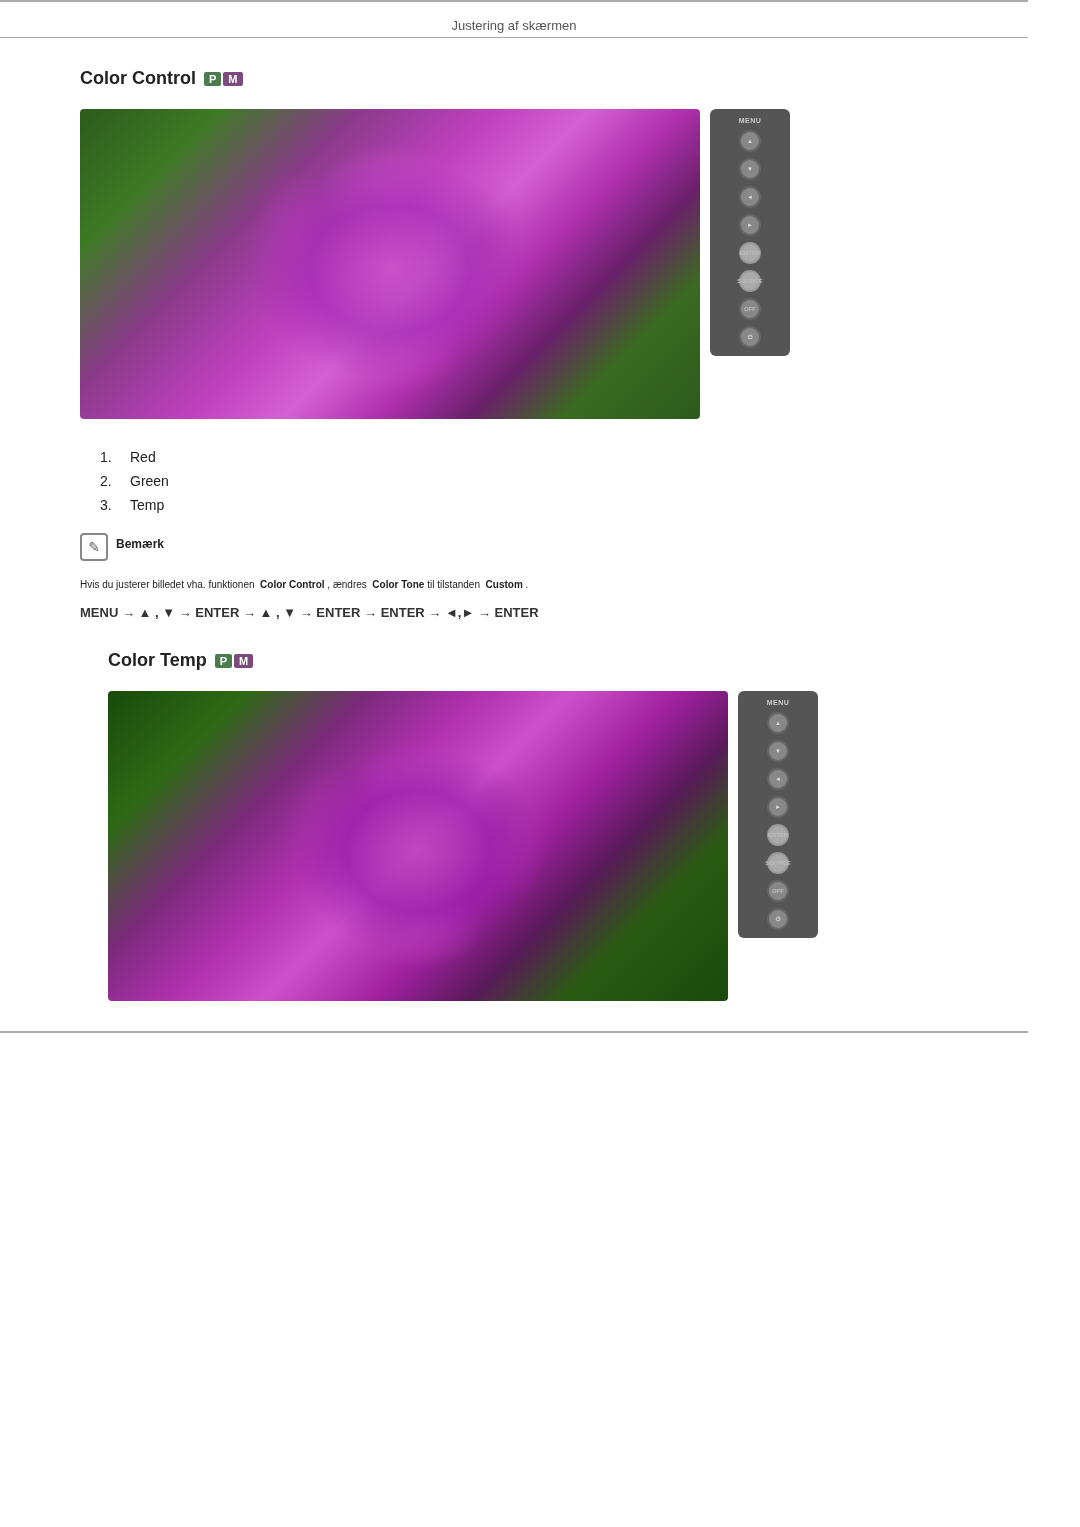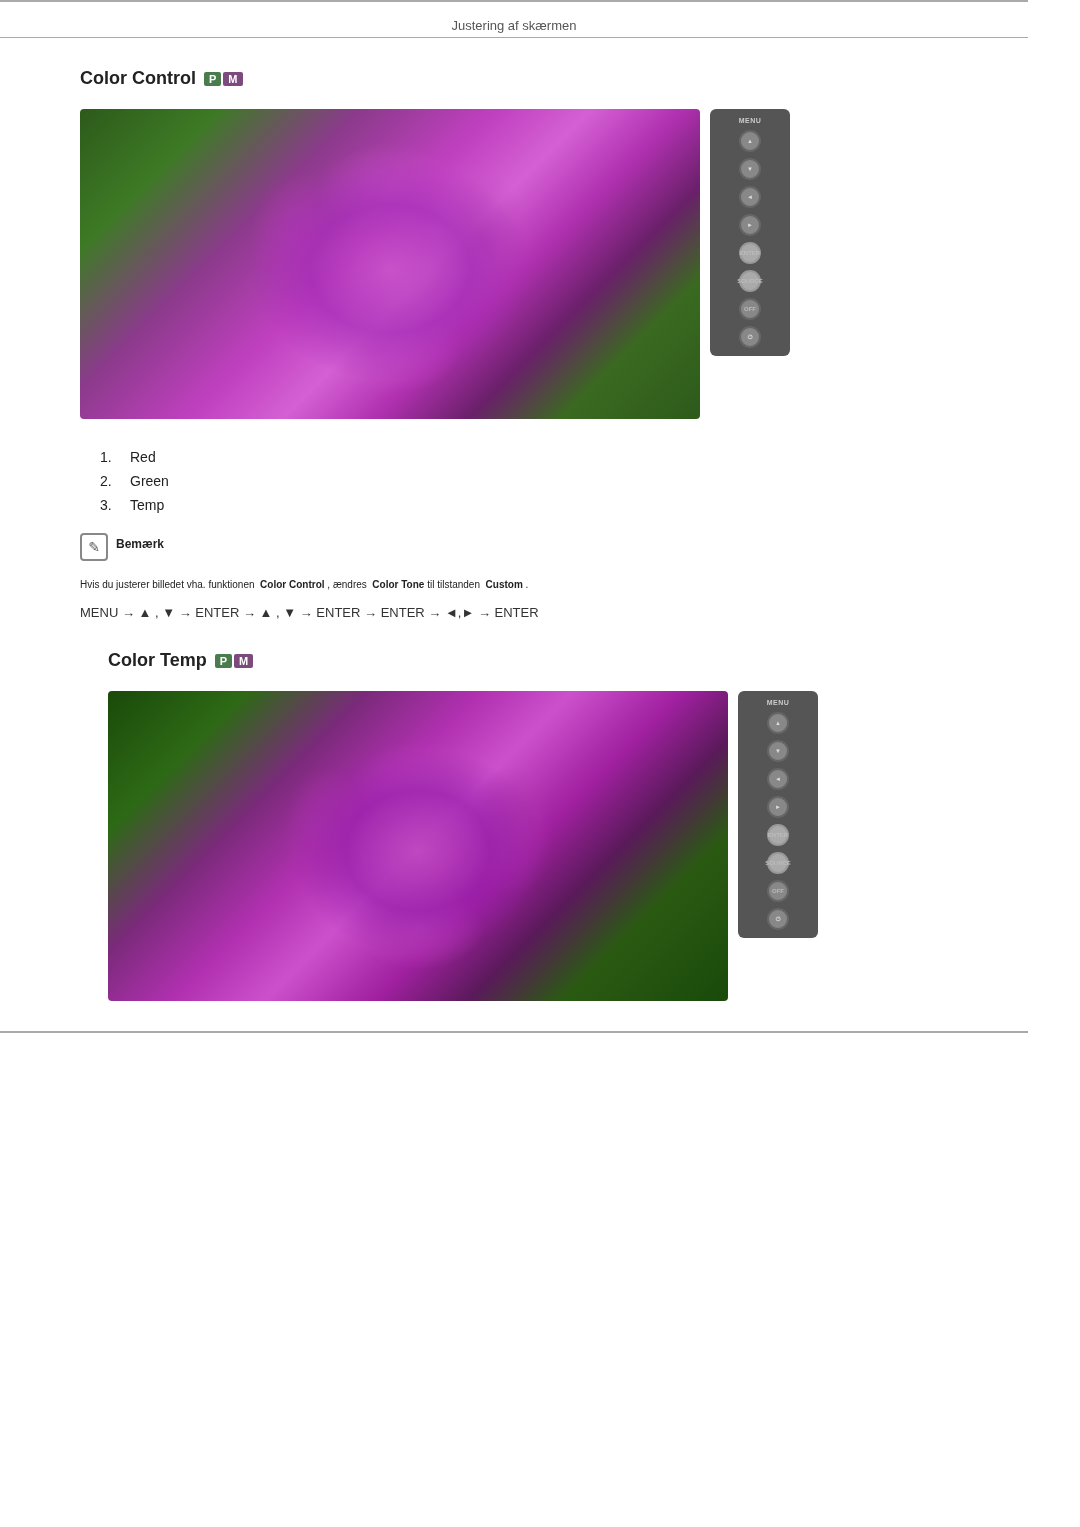--- a/index.html
+++ b/index.html
@@ -206,20 +206,21 @@
     .note-content {
       margin-bottom: 12px;
       font-size: 10px;
       line-height: 1.6;
     }
     .menu-path {
       font-size: 13px;
       color: #333;
       margin-bottom: 30px;
       margin-top: 4px;
+      font-weight: bold;
     }
     .section-gap {
       margin-top: 20px;
       margin-left: 28px;
     }
   </style>
 </head>
 <body>
 
 <div class="page">

